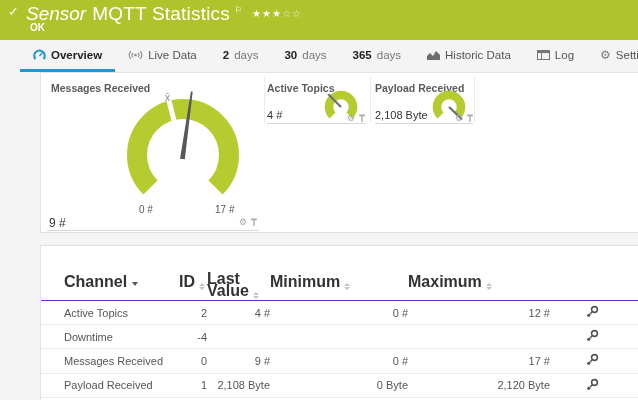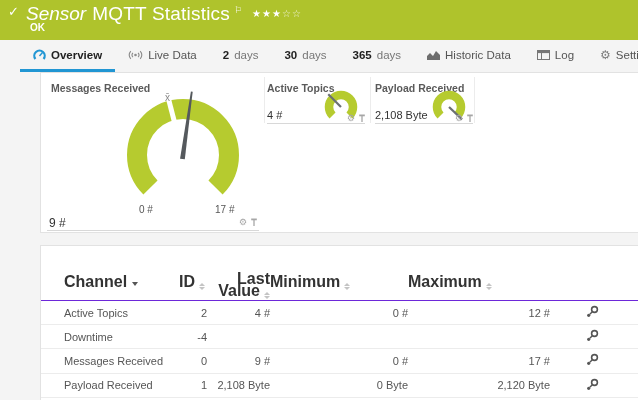--- a/index.html
+++ b/index.html
@@ -38,21 +38,21 @@
   .g-line{position:absolute;height:1px;background:#d8d8d8;}
   .vdiv{position:absolute;width:1px;background:#ececec;top:4px;height:46px;}
   .mini-icos{position:absolute;display:flex;align-items:center;gap:3px;color:#a6a6a6;}
   .mini-gear{font-size:9px;line-height:1;color:#a6a6a6;}
 
   
   .thead{display:grid;grid-template-columns:138px 28px 63px 138px 142px 84px auto;height:55px;border-bottom:1px solid #6d28d9;box-sizing:border-box;font-size:16px;font-weight:bold;color:#333;}
   .thead>div{padding-top:27px;}
   .th-channel{padding-left:23px;text-align:left;}
   .th-right{text-align:left;}
-  .th-lv{text-align:right;padding-top:27px;line-height:12px;}
+  .th-lv{padding-top:27px;line-height:12px;}
   .trow{display:grid;grid-template-columns:138px 28px 63px 138px 142px 84px auto;height:24.2px;border-bottom:1px solid #ececec;box-sizing:border-box;font-size:11px;color:#555;align-items:center;}
   .td-channel{padding-left:23px;}
   .td-right{text-align:right;}
   .td-ico{text-align:center;}
 
   .caret{display:inline-block;width:0;height:0;border-left:3.5px solid transparent;border-right:3.5px solid transparent;border-top:4.5px solid #555;margin-left:5px;vertical-align:1px;}
   .sort{display:inline-flex;flex-direction:column;gap:1px;margin-left:4px;vertical-align:1px;}
   .sort i{display:block;width:0;height:0;border-left:3px solid transparent;border-right:3px solid transparent;}
   .sort .up{border-bottom:3.5px solid #c4c4c4;}
   .sort .dn{border-top:3.5px solid #c4c4c4;}

